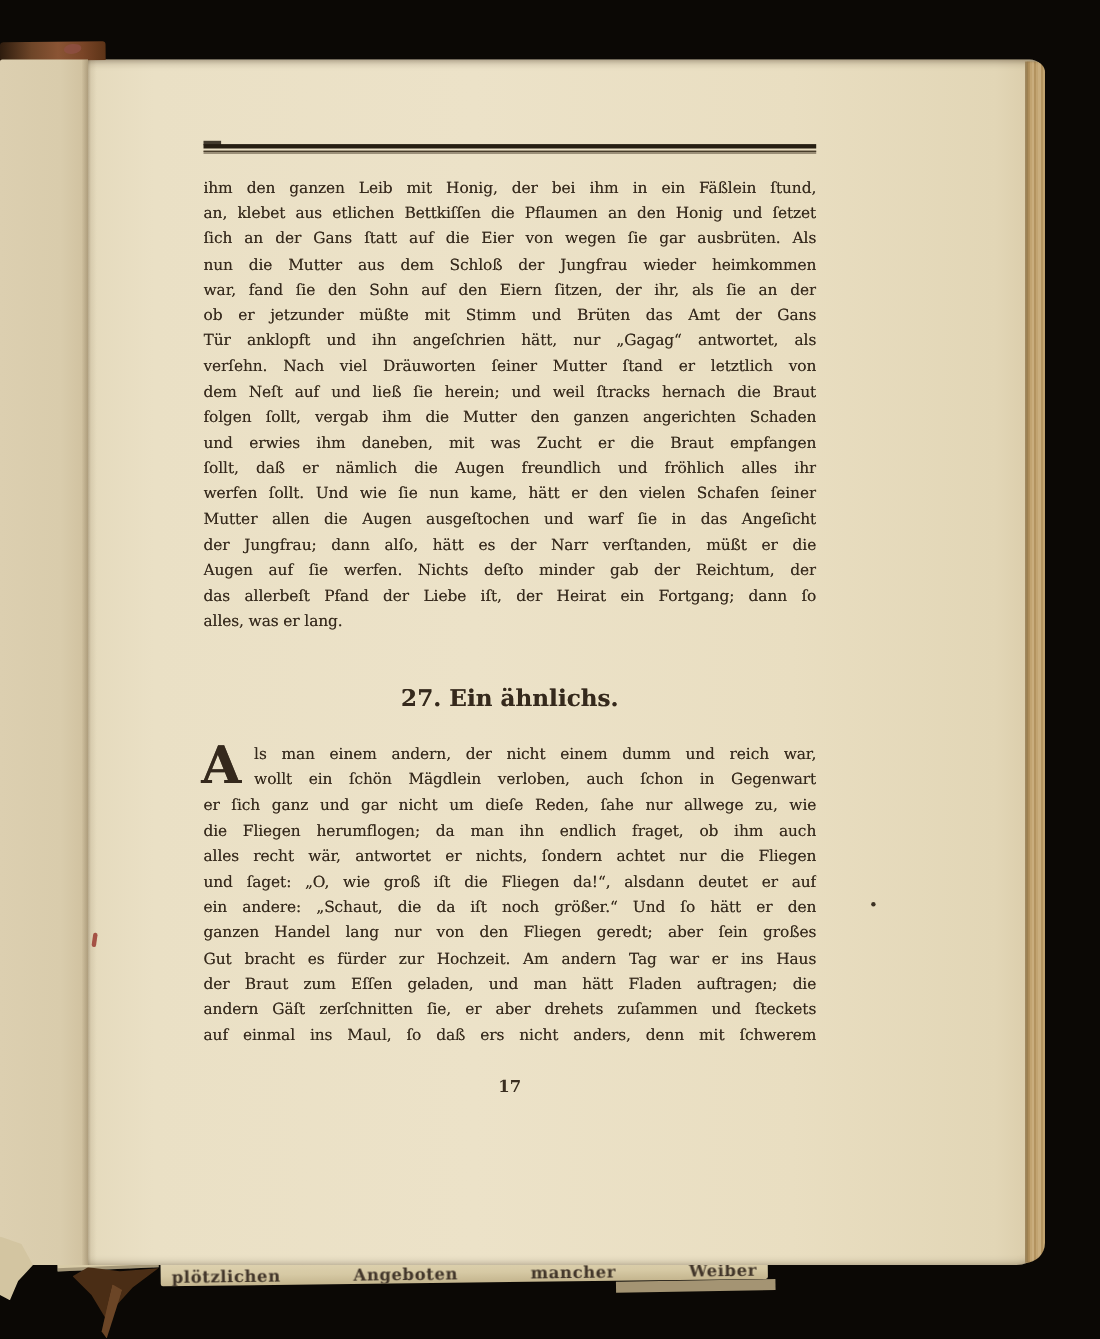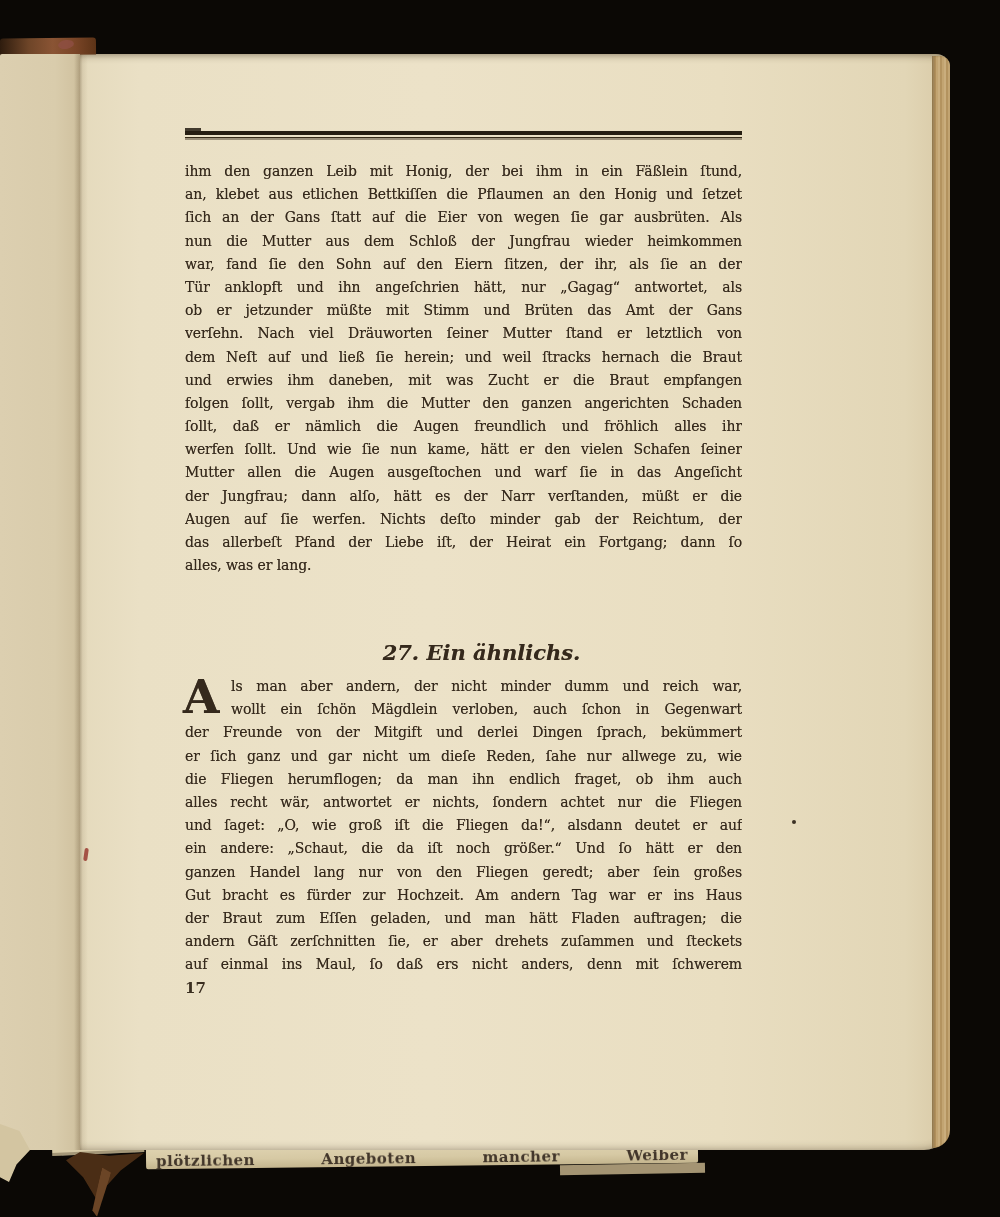--- a/index.html
+++ b/index.html
@@ -32,23 +32,23 @@
   .para{position:absolute;left:185px;width:557px;}
   .p1{top:106px;}
   .p2{top:621px;}
   .tline{height:23.2px;line-height:23.2px;font-size:14px;letter-spacing:-.1px;
          text-align:justify;text-align-last:justify;overflow:hidden;white-space:normal;
          color:#35291c;font-weight:normal;text-shadow:0 0 .5px rgba(53,41,28,.65);}
   .p1 .tline:last-child{text-align-last:left;}
   .p2 .tline:nth-of-type(1),.p2 .tline:nth-of-type(2){padding-left:46px;}
   .dropcap{position:absolute;left:-2px;top:0px;font-size:47px;line-height:44px;font-weight:bold;
          color:#35291c;text-shadow:0 0 .6px rgba(53,41,28,.7);}
-  .heading{position:absolute;left:185px;top:568px;width:557px;margin:18px;text-align:center;
-         font-size:21px;font-weight:bold;color:#35291c;text-shadow:0 0 .5px rgba(53,41,28,.6);font-style:italic;}
-  .pagenum{position:absolute;left:185px;top:925px;width:557px;text-align:left;
+  .heading{position:absolute;left:185px;top:568px;width:557px;margin:0;text-align:center;
+         font-size:21px;font-weight:bold;color:#35291c;text-shadow:0 0 .5px rgba(53,41,28,.6);}
+  .pagenum{position:absolute;left:185px;top:925px;width:557px;text-align:center;
          font-size:15px;font-weight:bold;color:#3a2e20;}
   
   .red-mark{position:absolute;left:84px;top:848px;width:4px;height:13px;background:#9a3b31;
          transform:rotate(8deg);border-radius:2px;opacity:.85;z-index:3;}
   .ink-dot{position:absolute;left:792px;top:820px;width:4px;height:4px;background:#3c3124;border-radius:50%;z-index:3;}
   .speck{position:absolute;width:3px;height:3px;background:#cfc5a8;border-radius:50%;opacity:.7;z-index:1;}
   .speck.s1{left:476px;top:95px;}
   .speck.s2{left:268px;top:122px;width:2px;height:2px;}
   .speck.s3{left:367px;top:1138px;background:#8d8266;}
   
@@ -91,42 +91,41 @@
       <div class="rule-thick"></div>
       <div class="rule-thin"></div>
     </div>
 
     <div class="para p1 textcol">
         <div class="tline">ihm den ganzen Leib mit Honig, der bei ihm in ein Fäßlein ſtund,</div>
         <div class="tline">an, klebet aus etlichen Bettkiſſen die Pflaumen an den Honig und ſetzet</div>
         <div class="tline">ſich an der Gans ſtatt auf die Eier von wegen ſie gar ausbrüten.  Als</div>
         <div class="tline">nun die Mutter aus dem Schloß der Jungfrau wieder heimkommen</div>
         <div class="tline">war, fand ſie den Sohn auf den Eiern ſitzen, der ihr, als ſie an der</div>
+        <div class="tline">ob er jetzunder müßte mit Stimm und Brüten das Amt der Gans</div>
         <div class="tline">Tür anklopft und ihn angeſchrien hätt, nur „Gagag“ antwortet, als</div>
-        <div class="tline">ob er jetzunder müßte mit Stimm und Brüten das Amt der Gans</div>
         <div class="tline">verſehn.  Nach viel Dräuworten ſeiner Mutter ſtand er letztlich von</div>
         <div class="tline">dem Neſt auf und ließ ſie herein; und weil ſtracks hernach die Braut</div>
+        <div class="tline">folgen ſollt, vergab ihm die Mutter den ganzen angerichten Schaden</div>
         <div class="tline">und erwies ihm daneben, mit was Zucht er die Braut empfangen</div>
-        <div class="tline">folgen ſollt, vergab ihm die Mutter den ganzen angerichten Schaden</div>
         <div class="tline">ſollt, daß er nämlich die Augen freundlich und fröhlich alles ihr</div>
         <div class="tline">werfen ſollt.  Und wie ſie nun kame, hätt er den vielen Schafen ſeiner</div>
         <div class="tline">Mutter allen die Augen ausgeſtochen und warf ſie in das Angeſicht</div>
         <div class="tline">der Jungfrau; dann alſo, hätt es der Narr verſtanden, müßt er die</div>
         <div class="tline">Augen auf ſie werfen.  Nichts deſto minder gab der Reichtum, der</div>
         <div class="tline">das allerbeſt Pfand der Liebe iſt, der Heirat ein Fortgang; dann ſo</div>
         <div class="tline">alles, was er lang.</div>
       </div>
 
     <h2 class="heading">27. Ein ähnlichs.</h2>
 
     <div class="para p2 textcol">
       <span class="dropcap">A</span>
-    <div class="tline">ls man aber andern, der nicht minder dumm und reich war,</div>
+    <div class="tline">ls man einem andern, der nicht einem dumm und reich war,</div>
         <div class="tline">wollt ein ſchön Mägdlein verloben, auch ſchon in Gegenwart</div>
-        <div class="tline">der Freunde von der Mitgift und derlei Dingen ſprach, bekümmert</div>
         <div class="tline">er ſich ganz und gar nicht um dieſe Reden, ſahe nur allwege zu, wie</div>
         <div class="tline">die Fliegen herumflogen; da man ihn endlich fraget, ob ihm auch</div>
         <div class="tline">alles recht wär, antwortet er nichts, ſondern achtet nur die Fliegen</div>
         <div class="tline">und ſaget:  „O, wie groß iſt die Fliegen da!“, alsdann deutet er auf</div>
         <div class="tline">ein andere:  „Schaut, die da iſt noch größer.“  Und ſo hätt er den</div>
         <div class="tline">ganzen Handel lang nur von den Fliegen geredt; aber ſein großes</div>
         <div class="tline">Gut bracht es fürder zur Hochzeit.  Am andern Tag war er ins Haus</div>
         <div class="tline">der Braut zum Eſſen geladen, und man hätt Fladen auftragen; die</div>
         <div class="tline">andern Gäſt zerſchnitten ſie, er aber drehets zuſammen und ſteckets</div>
         <div class="tline">auf einmal ins Maul, ſo daß ers nicht anders, denn mit ſchwerem</div>

